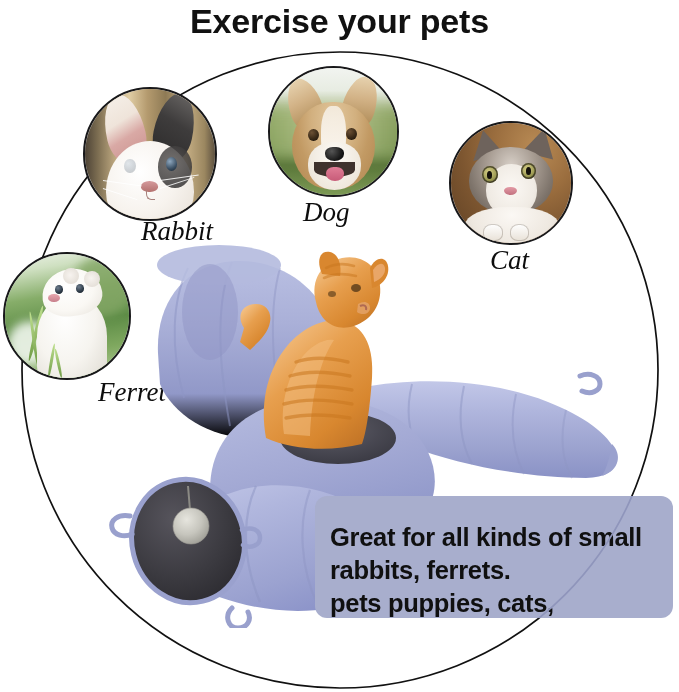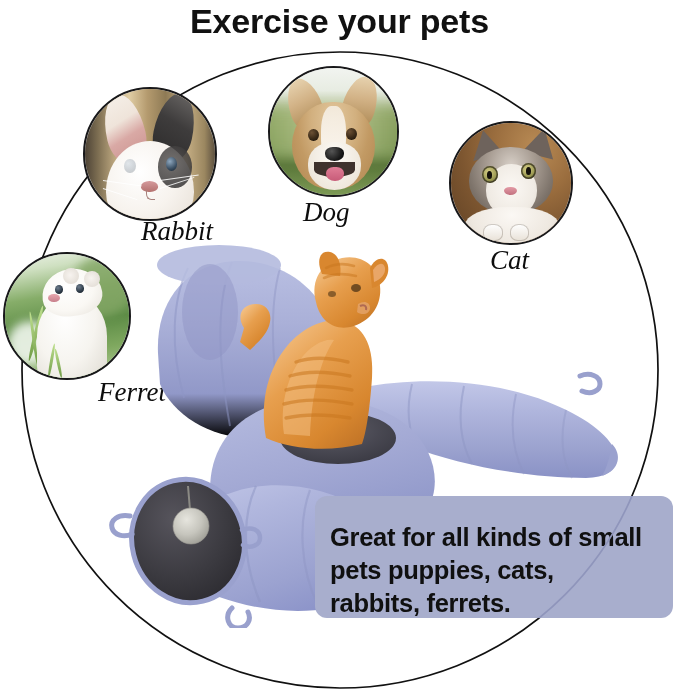--- a/index.html
+++ b/index.html
@@ -623,17 +623,17 @@
     </svg>
   </div>
 
   <div id="callout">
     <div class="arc-overlay">
       <svg width="358" height="122" viewBox="0 0 358 122">
         <circle cx="25" cy="-126" r="318" fill="none" stroke="#8f95bb" stroke-width="1.7"></circle>
       </svg>
     </div>
     <div class="txt">Great for all kinds of small</div>
+    <div class="txt">rabbits, ferrets.</div>
     <div class="txt">pets puppies, cats,</div>
-    <div class="txt">rabbits, ferrets.</div>
   </div>
 
 </div>
 
 </body></html>

